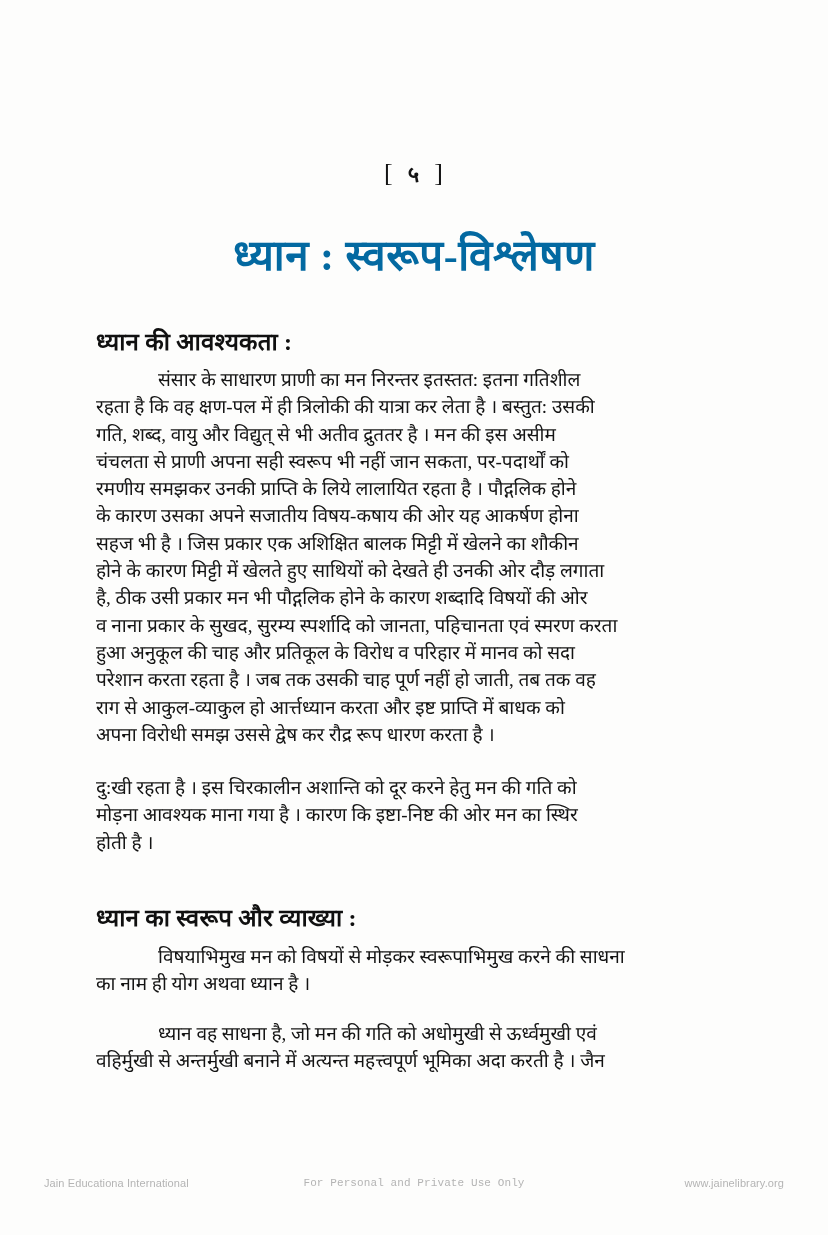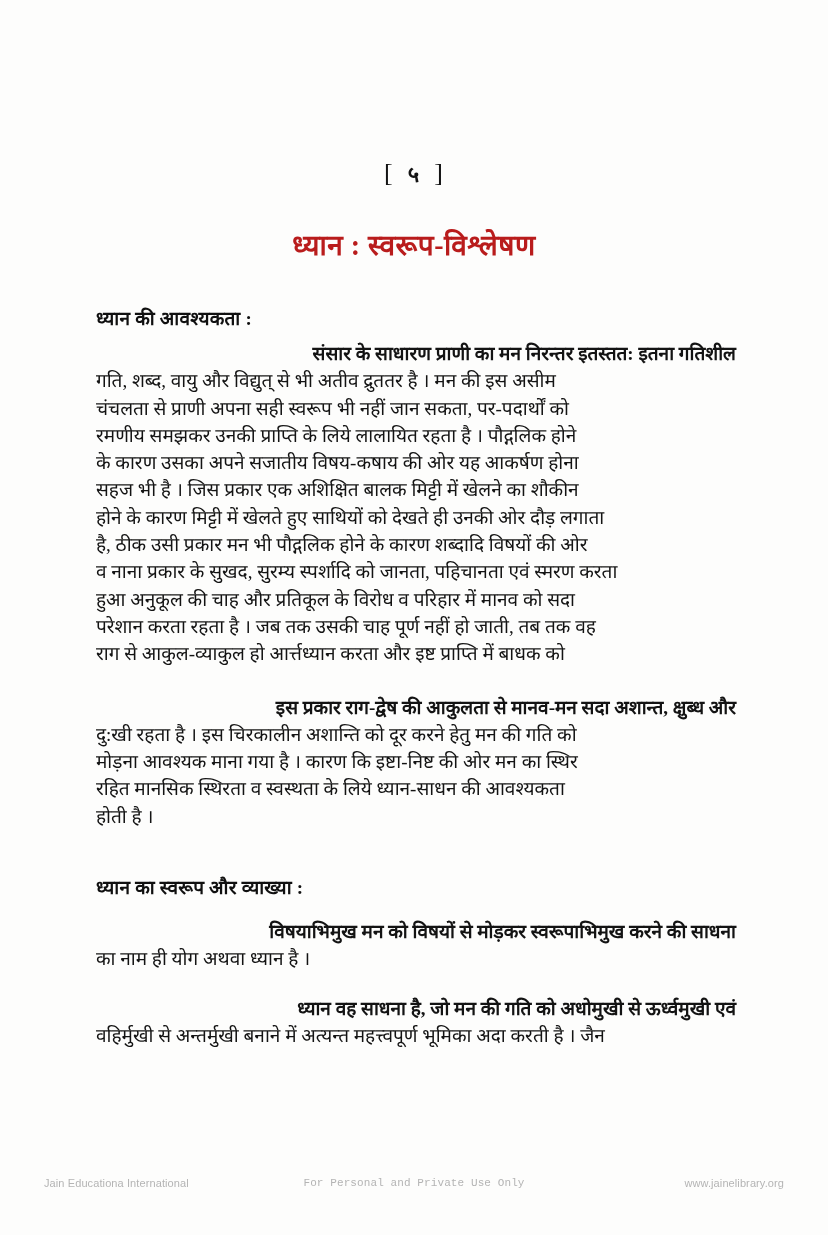--- a/index.html
+++ b/index.html
@@ -48,36 +48,36 @@
   }
   .page-number-line .num {
     font-size: 22px;
     font-weight: 600;
   }
 
   
   .chapter-title {
     text-align: center;
     margin-top: 36px;
-    font-size: 28px;
+    font-size: 42px;
     font-weight: 700;
     letter-spacing: 0.5px;
-    color: #b91c1c;
+    color: #0369a1;
     transform: scaleY(1.02);
   }
 
   
   .col {
     margin: 0 auto;
     width: 640px;
     padding-left: 4px;
   }
 
   .sub-heading {
-    font-size: 19px;
+    font-size: 24px;
     font-weight: 700;
     color: #101010;
     letter-spacing: 0.2px;
   }
   .sub-heading-1 { margin-top: 42px; }
   .sub-heading-2 { margin-top: 44px; }
 
   .para {
     font-size: 19px;
     line-height: 27.3px;
@@ -85,28 +85,27 @@
     text-align: justify;
     text-justify: inter-word;
     margin: 0;
   }
   .para .ln {
     display: block;
     white-space: nowrap;
   }
   .para .ln.justify {
     display: flex;
-    justify-content: flex-end;
-    font-weight: bold;
+    justify-content: flex-start;
   }
   .para .ln.justify > span { display: inline-block; }
 
   .p1 { margin-top: 9px; }
   .p2 { margin-top: 26px; }
-  .p3 { margin-top: 18px; }
+  .p3 { margin-top: 10px; }
   .p4 { margin-top: 22px; }
 
   .indent { display: inline-block; width: 62px; }
 
   
   .footer {
     position: absolute;
     left: 0;
     right: 0;
     bottom: 44px;
@@ -149,41 +148,41 @@
 
   <div class="col">
 
     <div class="sub-heading sub-heading-1">ध्यान की आवश्यकता :</div>
 
     <p class="para p1">
       <span class="ln justify">
           <span class="indent"></span>
           <span>संसार के  साधारण प्राणी  का मन निरन्तर  इतस्तत: इतना  गतिशील</span>
         </span>
+      <span class="ln">रहता है कि वह क्षण-पल में ही त्रिलोकी की यात्रा कर लेता है । बस्तुत: उसकी</span>
       <span class="ln">गति,  शब्द,  वायु  और  विद्युत् से भी  अतीव द्रुततर है ।  मन  की इस असीम</span>
       <span class="ln">चंचलता से  प्राणी अपना  सही स्वरूप  भी नहीं  जान  सकता, पर-पदार्थों को</span>
       <span class="ln">रमणीय समझकर  उनकी प्राप्ति के  लिये लालायित  रहता है । पौद्गलिक होने</span>
       <span class="ln">के कारण उसका  अपने सजातीय  विषय-कषाय  की ओर  यह आकर्षण  होना</span>
       <span class="ln">सहज भी है ।  जिस प्रकार  एक अशिक्षित  बालक मिट्टी  में खेलने का  शौकीन</span>
       <span class="ln">होने के कारण मिट्टी में खेलते हुए साथियों को देखते ही उनकी ओर दौड़ लगाता</span>
       <span class="ln">है, ठीक उसी प्रकार मन भी पौद्गलिक होने के कारण  शब्दादि विषयों की ओर</span>
       <span class="ln">व नाना प्रकार के सुखद, सुरम्य स्पर्शादि को जानता, पहिचानता एवं स्मरण करता</span>
       <span class="ln">हुआ अनुकूल की  चाह और  प्रतिकूल के विरोध व परिहार  में मानव को  सदा</span>
       <span class="ln">परेशान करता रहता है । जब तक उसकी चाह पूर्ण  नहीं हो जाती, तब तक वह</span>
       <span class="ln">राग से आकुल-व्याकुल  हो आर्त्तध्यान  करता  और  इष्ट प्राप्ति  में बाधक को</span>
+      <span class="ln">अपना विरोधी समझ उससे द्वेष कर रौद्र रूप धारण करता है ।</span>
     </p>
 
     <p class="para p2">
       <span class="ln justify">
           <span class="indent"></span>
-          <span>इस प्रकार राग-द्वेष की आकुलता से मानव-मन सदा अशान्त, क्षुब्ध और</span>
         </span>
       <span class="ln">दु:खी रहता है ।  इस चिरकालीन  अशान्ति को दूर  करने हेतु  मन की गति को</span>
       <span class="ln">मोड़ना आवश्यक माना गया है । कारण कि इष्टा-निष्ट  की ओर मन का स्थिर</span>
-      <span class="ln">रहित  मानसिक  स्थिरता  व स्वस्थता  के लिये  ध्यान-साधन की  आवश्यकता</span>
       <span class="ln">होती है ।</span>
     </p>
 
     <div class="sub-heading sub-heading-2">ध्यान का स्वरूप और व्याख्या :</div>
 
     <p class="para p3">
       <span class="ln justify">
           <span class="indent"></span>
           <span>विषयाभिमुख मन को विषयों से मोड़कर स्वरूपाभिमुख करने की साधना</span>
         </span>

